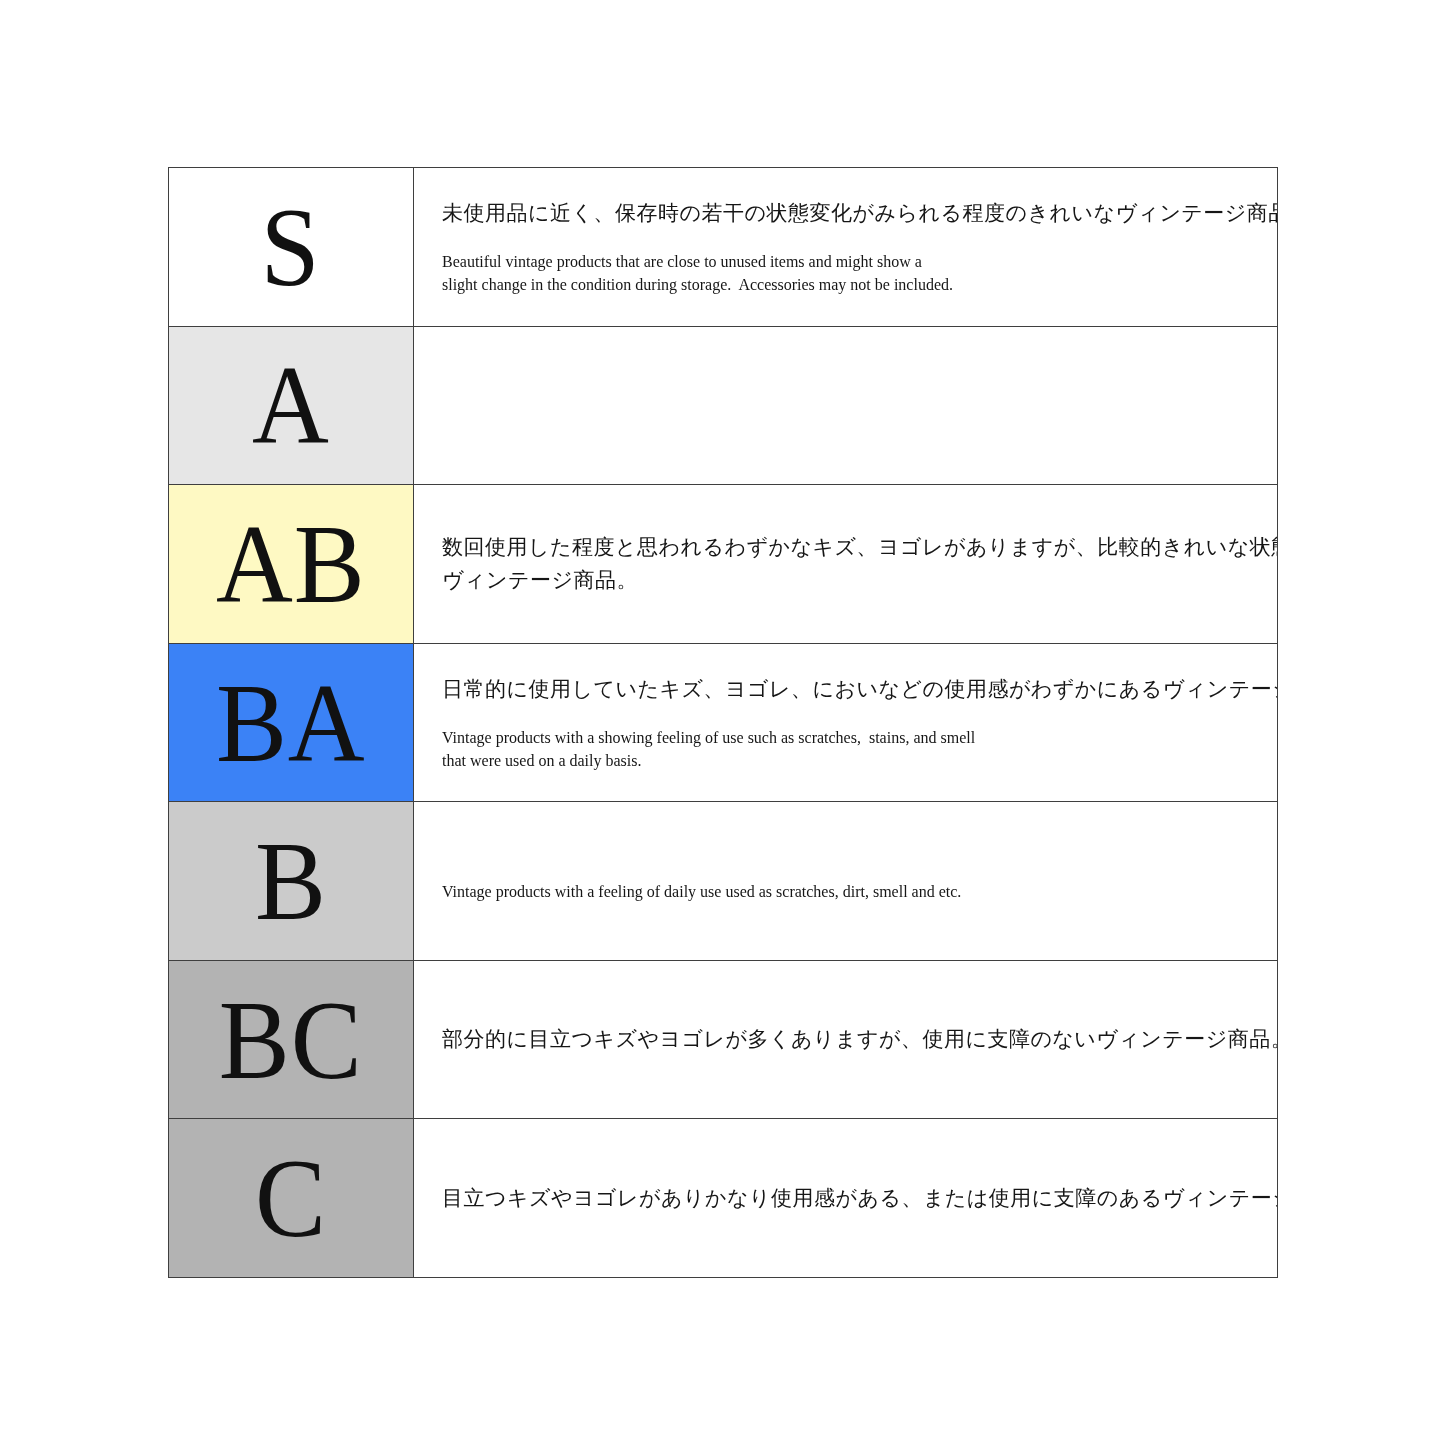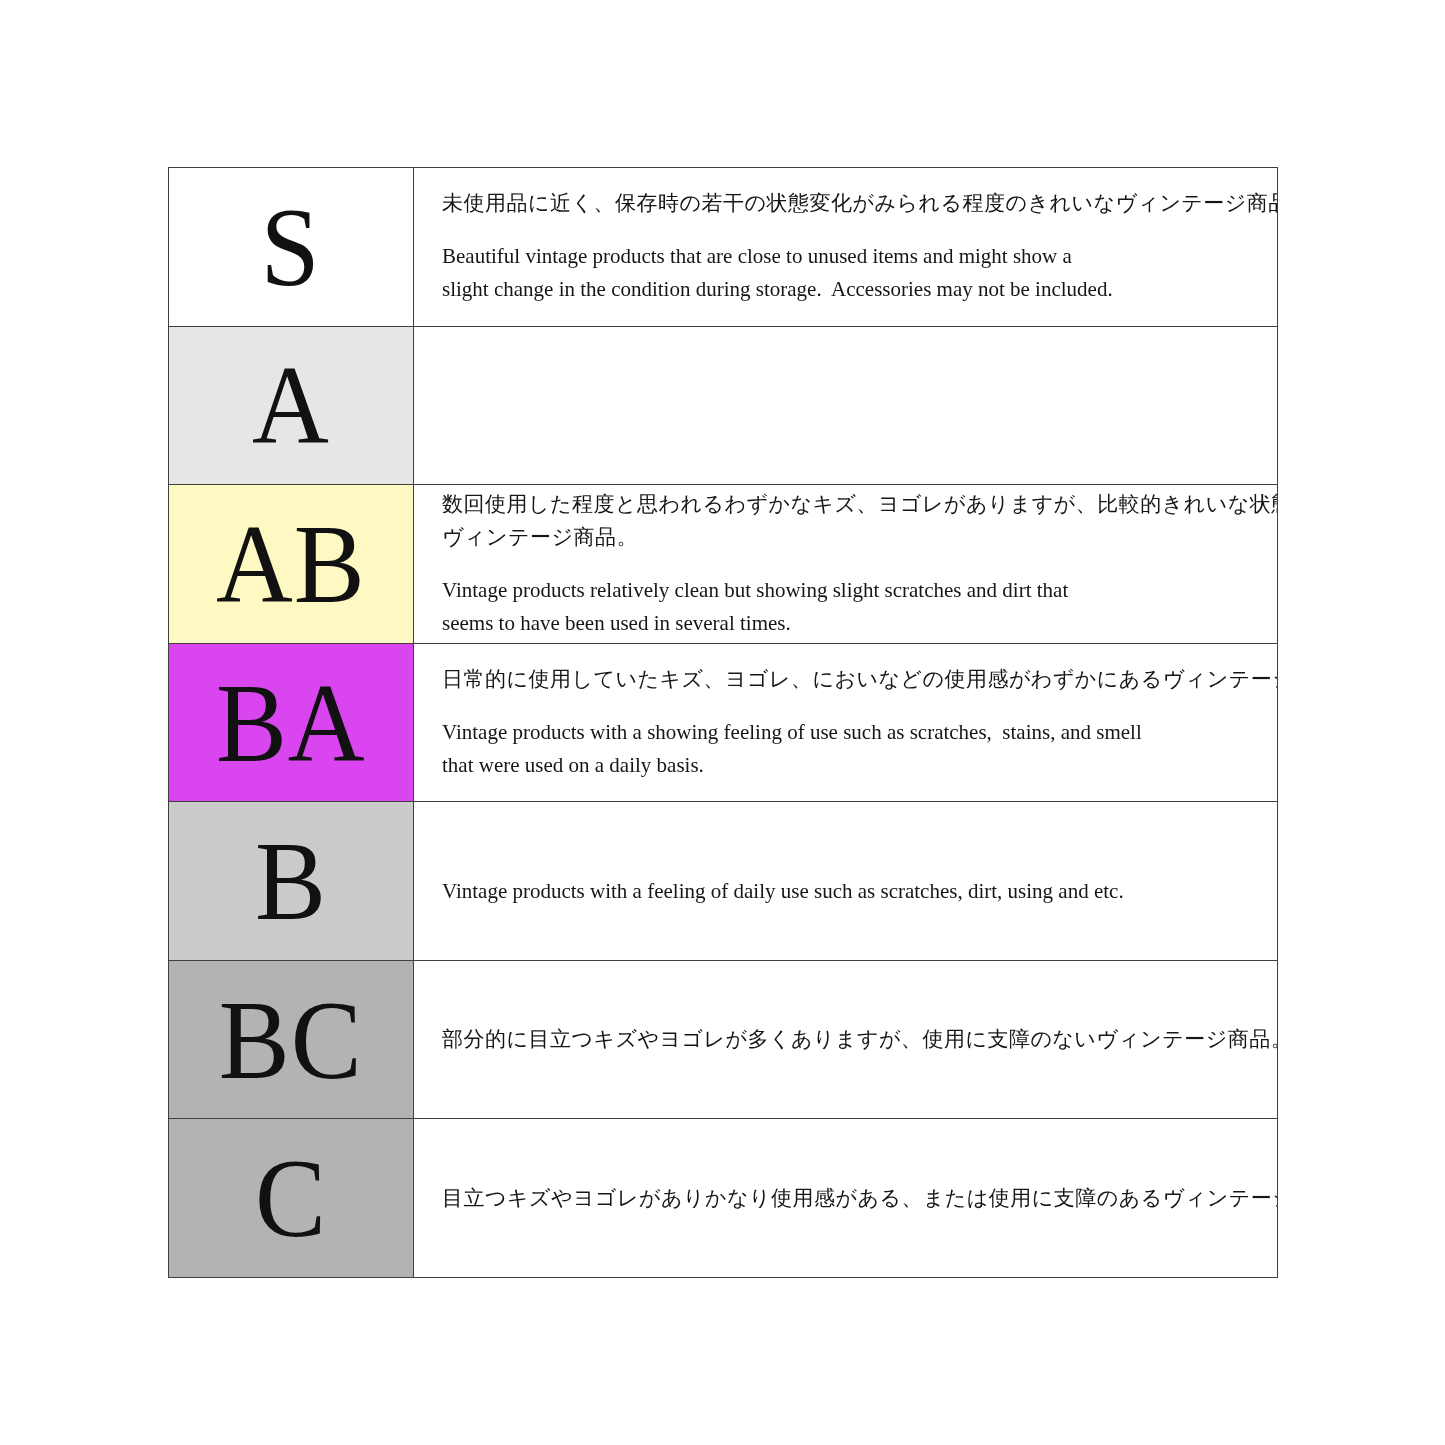--- a/index.html
+++ b/index.html
@@ -65,22 +65,22 @@
     overflow: hidden;
   }
   .jp-text {
     font-size: 21px;
     line-height: 33px;
     white-space: pre;
     letter-spacing: 0.5px;
     color: #161616;
   }
   .en-text {
-    font-size: 21px;
-    line-height: 33px;
+    font-size: 16px;
+    line-height: 23px;
     white-space: pre;
     margin-top: 20px;
     color: #161616;
   }
 </style>
 </head>
 <body>
 
 <div class="canvas">
   <div class="grade-table" id="grade-table">
@@ -101,42 +101,40 @@
     </div>
   </div>
 
   <div class="row">
     <div class="grade-cell" style="background: #fef9c3;">
       <span class="grade-letter">AB</span>
     </div>
     <div class="desc-cell">
       <div class="jp-text">数回使用した程度と思われるわずかなキズ、ヨゴレがありますが、比較的きれいな状態の
 ヴィンテージ商品。</div>
-      <div class="en-text">Vintage products relatively clean but showing slight scratches and dirt that
-seems to have been used in several times.</div>
     </div>
   </div>
 
   <div class="row">
-    <div class="grade-cell" style="background: #d946ef; text-align: center;">
+    <div class="grade-cell" style="background: #3b82f6; text-align: center;">
       <span class="grade-letter">BA</span>
     </div>
     <div class="desc-cell">
       <div class="jp-text">日常的に使用していたキズ、ヨゴレ、においなどの使用感がわずかにあるヴィンテージ商品。</div>
       <div class="en-text">Vintage products with a showing feeling of use such as scratches,  stains, and smell
 that were used on a daily basis.</div>
     </div>
   </div>
 
   <div class="row">
     <div class="grade-cell" style="background: rgb(203, 203, 203);">
       <span class="grade-letter">B</span>
     </div>
     <div class="desc-cell">
-      <div class="en-text">Vintage products with a feeling of daily use such as scratches, dirt, using and etc.</div>
+      <div class="en-text">Vintage products with a feeling of daily use used as scratches, dirt, smell and etc.</div>
     </div>
   </div>
 
   <div class="row">
     <div class="grade-cell" style="background: rgb(179, 179, 179);">
       <span class="grade-letter">BC</span>
     </div>
     <div class="desc-cell">
       <div class="jp-text">部分的に目立つキズやヨゴレが多くありますが、使用に支障のないヴィンテージ商品。</div>
     </div>

